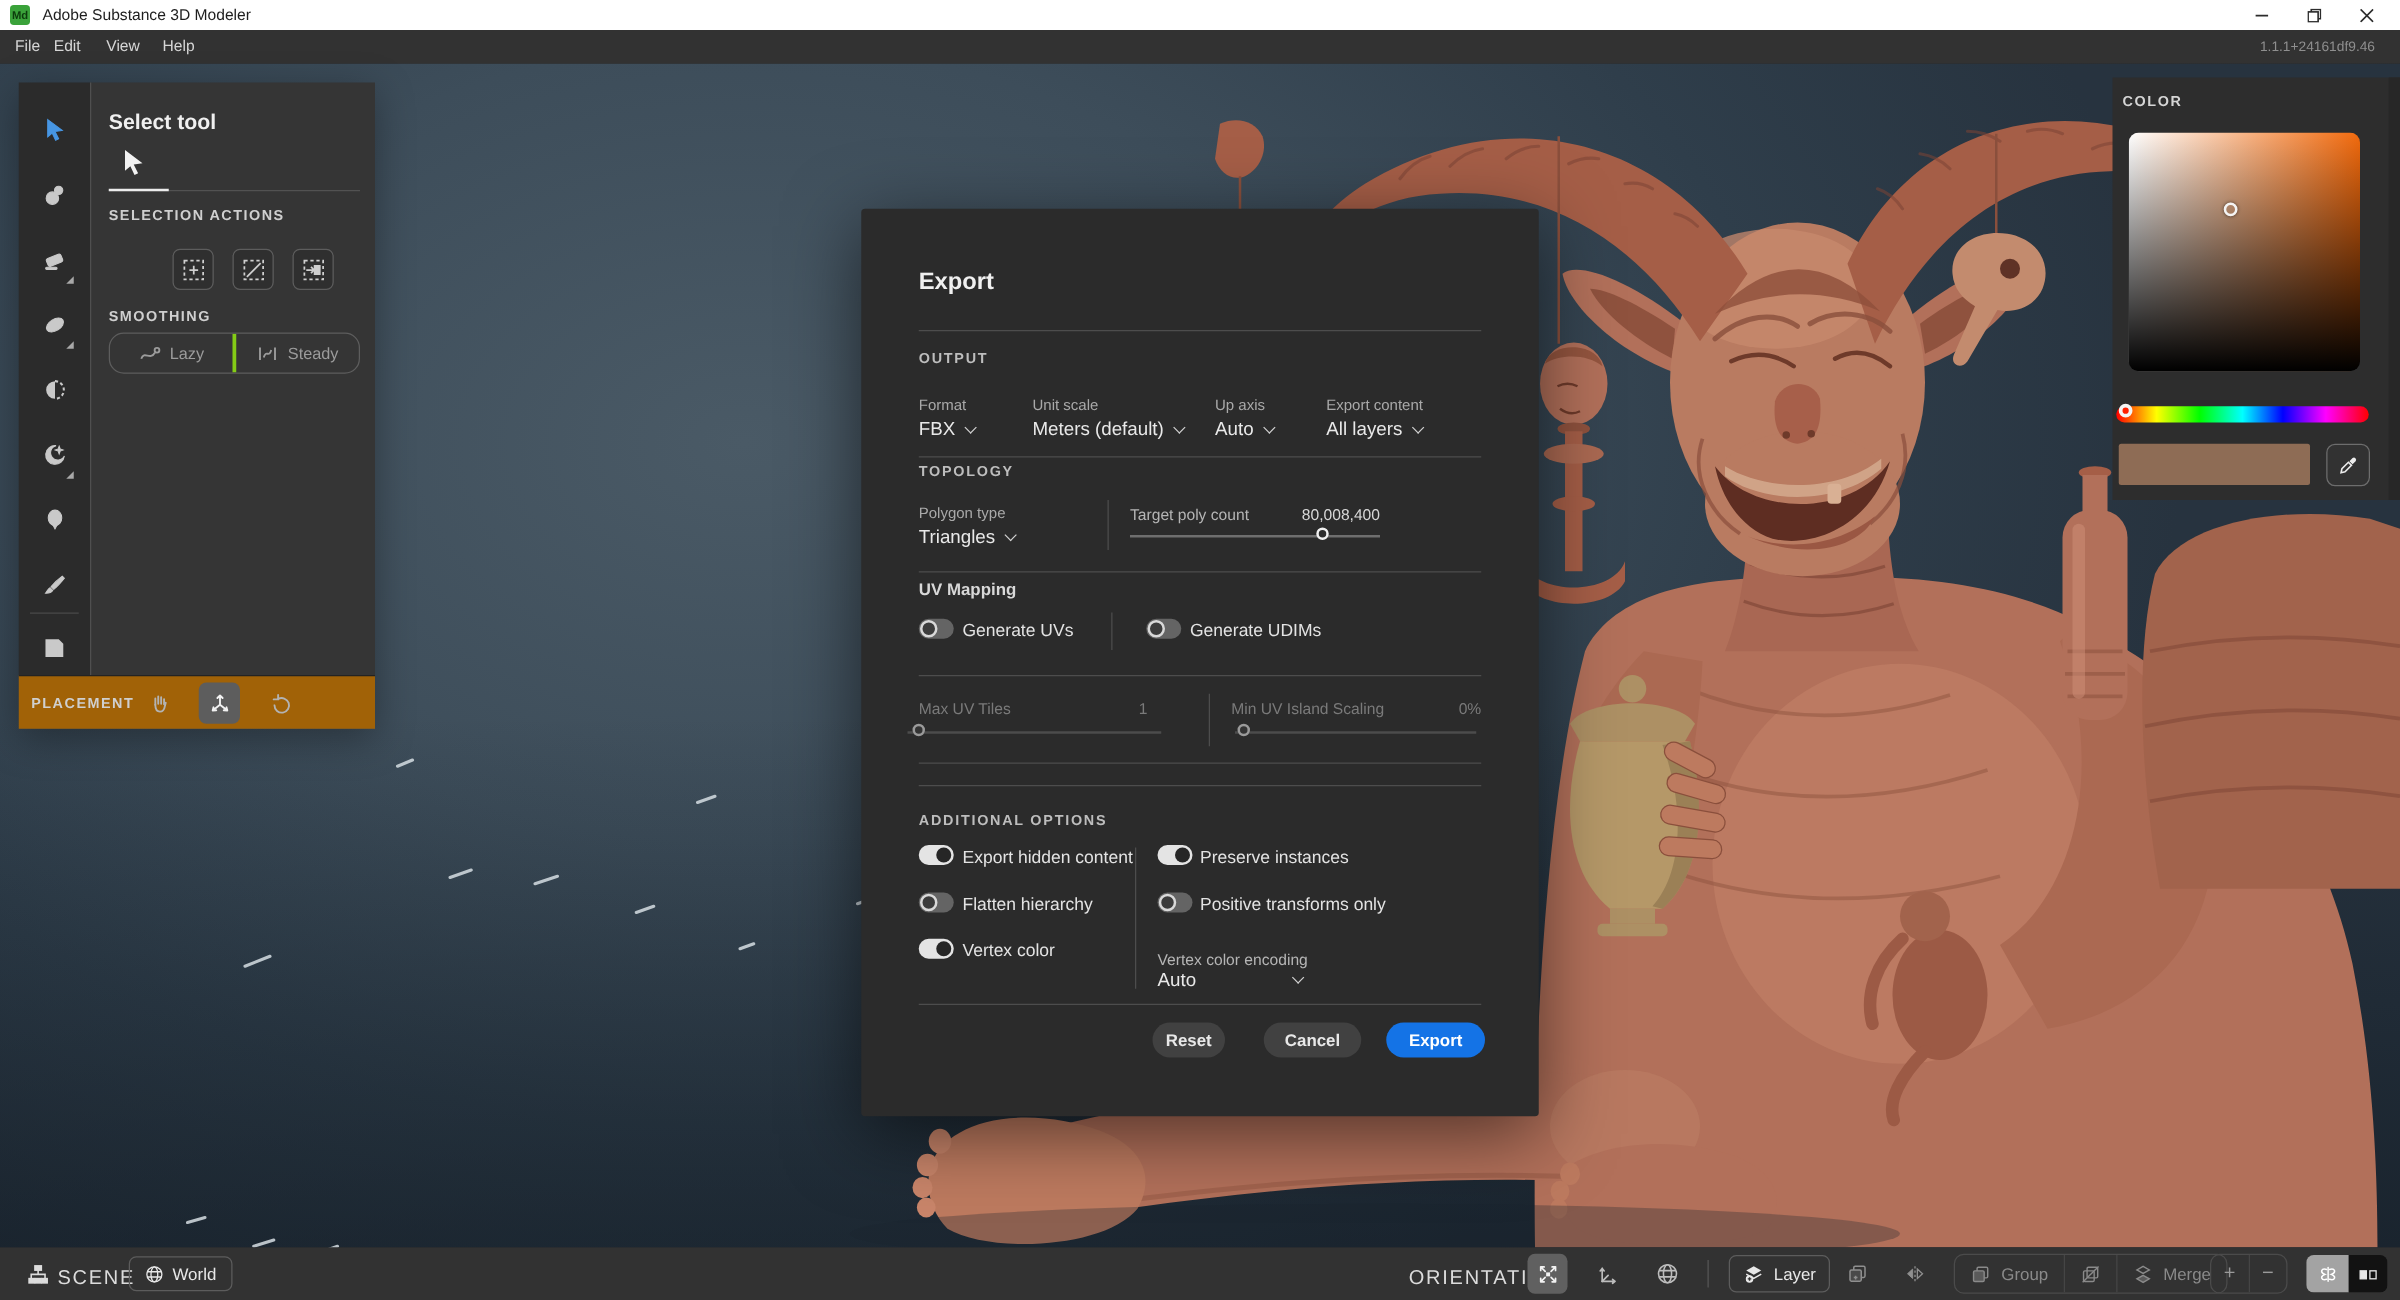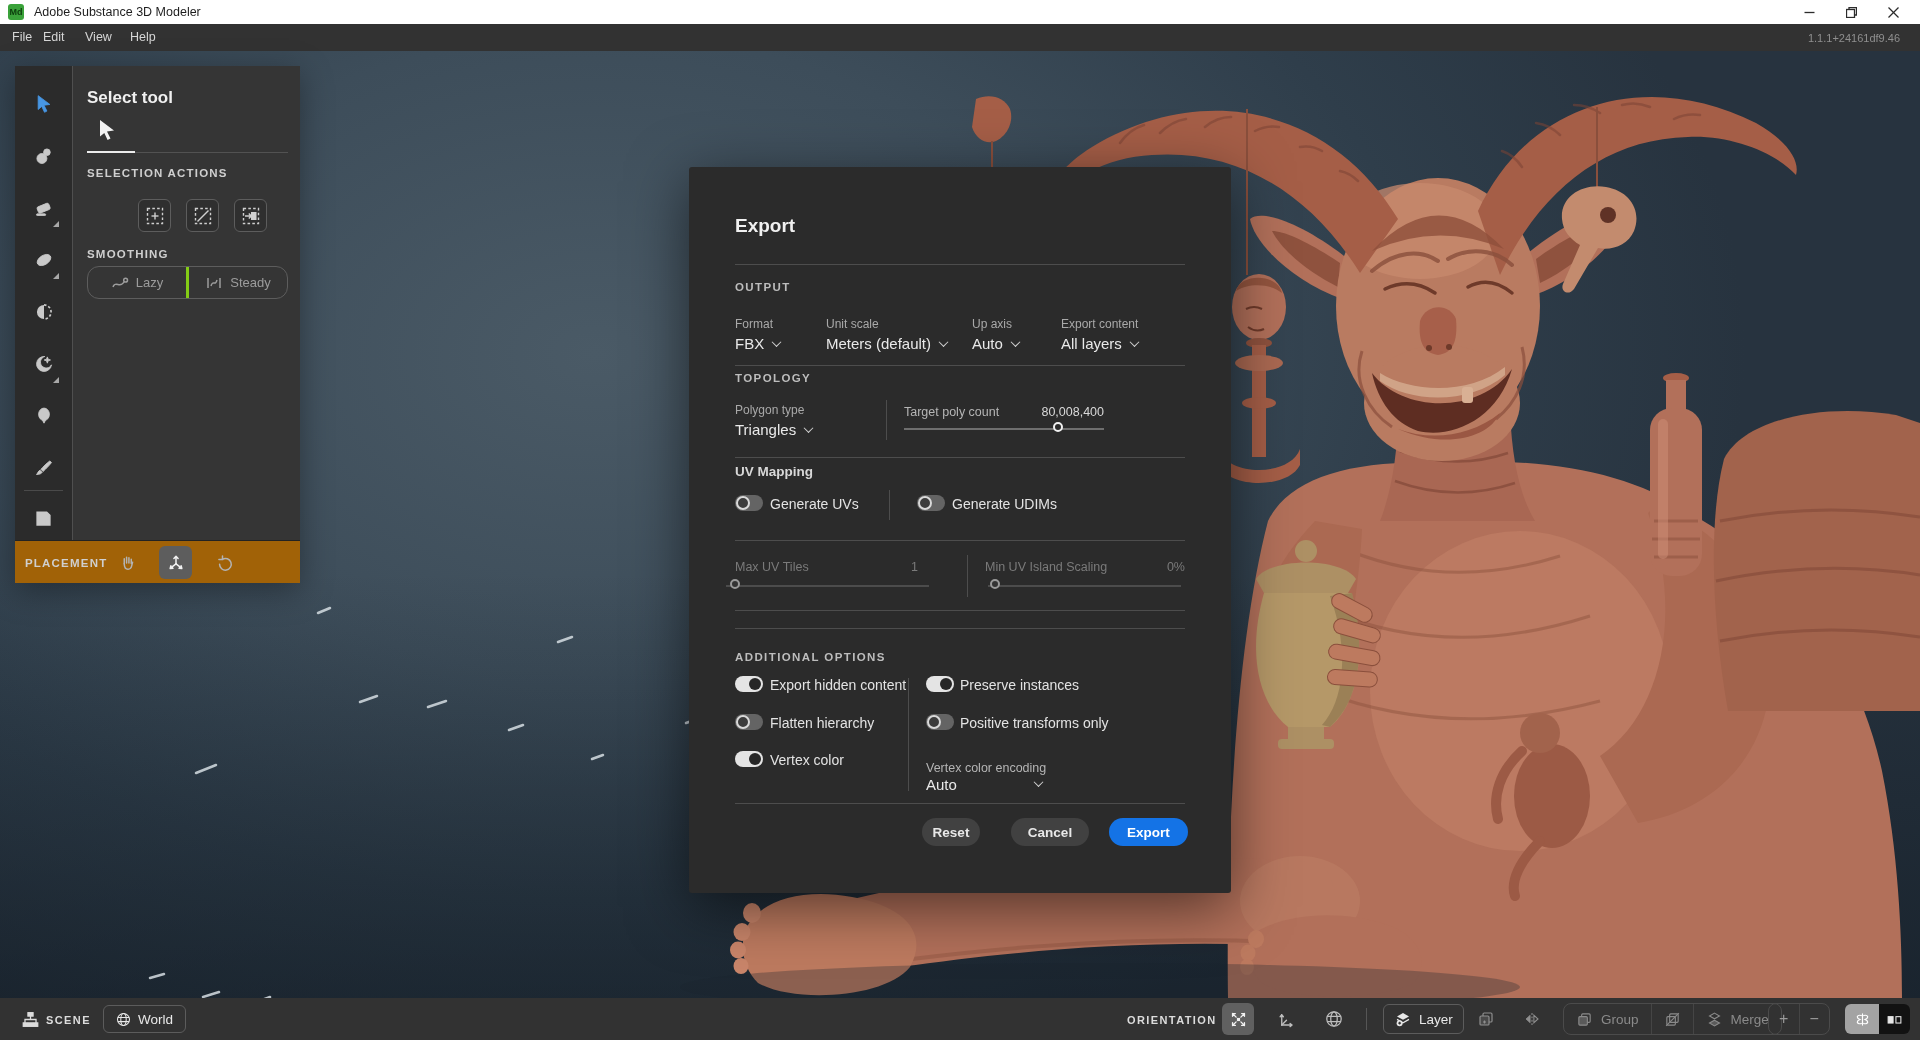--- a/index.html
+++ b/index.html
@@ -85,21 +85,21 @@
     background: linear-gradient(to bottom, rgba(0,0,0,0), #000), linear-gradient(to right, #fff, #f26a0d); }
   .sv-ring { position:absolute; left:89px; top:100px; width:11px; height:11px; border:2px solid #f4f4f4; border-radius:50%; box-shadow:0 0 3px rgba(0,0,0,.6); }
   .hue-bar { position:absolute; left:3px; top:263px; width:202px; height:13px; border-radius:7px;
     background: linear-gradient(to right, #f00 0%, #ff0 16%, #0f0 33%, #0ff 50%, #00f 66%, #f0f 83%, #f00 100%); }
   .hue-handle { position:absolute; left:2px; top:-2px; width:11px; height:11px; border-radius:50%; background:#ff1f00; border:3px solid #f4f4f4; }
   .swatch { position:absolute; left:5px; top:293px; width:153px; height:33px; background:#8e6c55; border-radius:2px; }
   .dropper-btn { position:absolute; left:171px; top:293px; width:35px; height:34px; border:1.5px solid #6d6d6d; border-radius:7px; background:#323232; display:flex; align-items:center; justify-content:center; }
 
   
   .bottombar { position:absolute; left:0; top:998px; width:1920px; height:42px; background:#323232; }
-  .bb-label { position:absolute; font-size:11px; font-weight:bold; letter-spacing:1.4px; color:#dcdcdc; }
+  .bb-label { position:absolute; font-size:16px; font-weight:normal; letter-spacing:1.4px; color:#dcdcdc; }
   .bb-btn { position:absolute; top:7px; height:28px; border:1px solid #5c5c5c; border-radius:6px; background:transparent; display:flex; align-items:center; gap:7px; padding:0 12px; color:#e8e8e8; font-size:13.5px; font-family:"Liberation Sans",sans-serif; }
   .bb-ico { position:absolute; width:32px; height:32px; top:5px; border-radius:6px; display:flex; align-items:center; justify-content:center; }
   .bb-ico.selected { background:#606060; }
   .bb-vdiv { position:absolute; top:10px; width:1px; height:22px; background:#565656; }
   .bb-group { position:absolute; top:5px; height:32px; border:1px solid #4b4b4b; border-radius:8px; display:flex; align-items:stretch; color:#8a8a8a; font-size:13.5px; overflow:hidden; }
   .bb-seg { display:flex; align-items:center; gap:8px; padding:0 12px; }
   .bb-seg + .bb-seg { border-left:1px solid #454545; }
   .rt-pair { position:absolute; left:1845px; top:6px; height:30px; border-radius:6px; overflow:hidden; display:flex; }
   .rt-a { width:34px; background:#a3a3a3; display:flex; align-items:center; justify-content:center; }
   .rt-b { width:31px; background:#121212; display:flex; align-items:center; justify-content:center; }
@@ -490,20 +490,37 @@
     <div class="abs" style="left:237px; top:594px; font-size:12.5px; color:#b5b5b5">Vertex color encoding</div>
     <div class="abs dlg-value" style="left:237px; top:609px">Auto</div>
     <span class="chev abs" style="left:346px; top:613px"></span>
 
     <div class="hr" style="top:636px"></div>
     <button class="pill" style="left:233px; width:58px">Reset</button>
     <button class="pill" style="left:322px; width:78px">Cancel</button>
     <button class="pill primary" style="left:420px; width:79px">Export</button>
   </div>
 
+  <div class="color-panel">
+    <div class="color-h">COLOR</div>
+    <div class="sv-square"></div>
+    <div class="sv-ring"></div>
+    <div class="hue-bar">
+      <div class="hue-handle"></div>
+    </div>
+    <div class="swatch"></div>
+    <div class="dropper-btn">
+      <span>
+          <svg class="ic" width="17" height="17" viewBox="0 0 24 24" fill="#ececec">
+            <path d="M13.5,7 L17,10.5 L20.5,7 A2.5,2.5 0 0 0 17,3.5 Z"></path>
+            <path d="M12.3,8.2 L15.8,11.7 L8.5,19 L4,20 L5,15.5 Z" fill="none" stroke="#ececec" stroke-width="1.8"></path>
+          </svg>
+        </span>
+    </div>
+  </div>
 
   <div class="bottombar">
     <span class="abs" style="left:22px; top:13px">
       <svg class="ic" width="17" height="17" viewBox="0 0 20 20" fill="none" stroke="#dcdcdc" stroke-width="1.5">
           <rect x="7" y="2" width="6" height="4" fill="#dcdcdc"></rect>
           <path d="M10,6 V10 M3.5,14 V10 H16.5 V14"></path>
           <rect x="1.5" y="14" width="5" height="4" fill="#dcdcdc"></rect>
           <rect x="7.5" y="14" width="5" height="4" fill="#dcdcdc"></rect>
           <rect x="13.5" y="14" width="5" height="4" fill="#dcdcdc"></rect>
         </svg>

